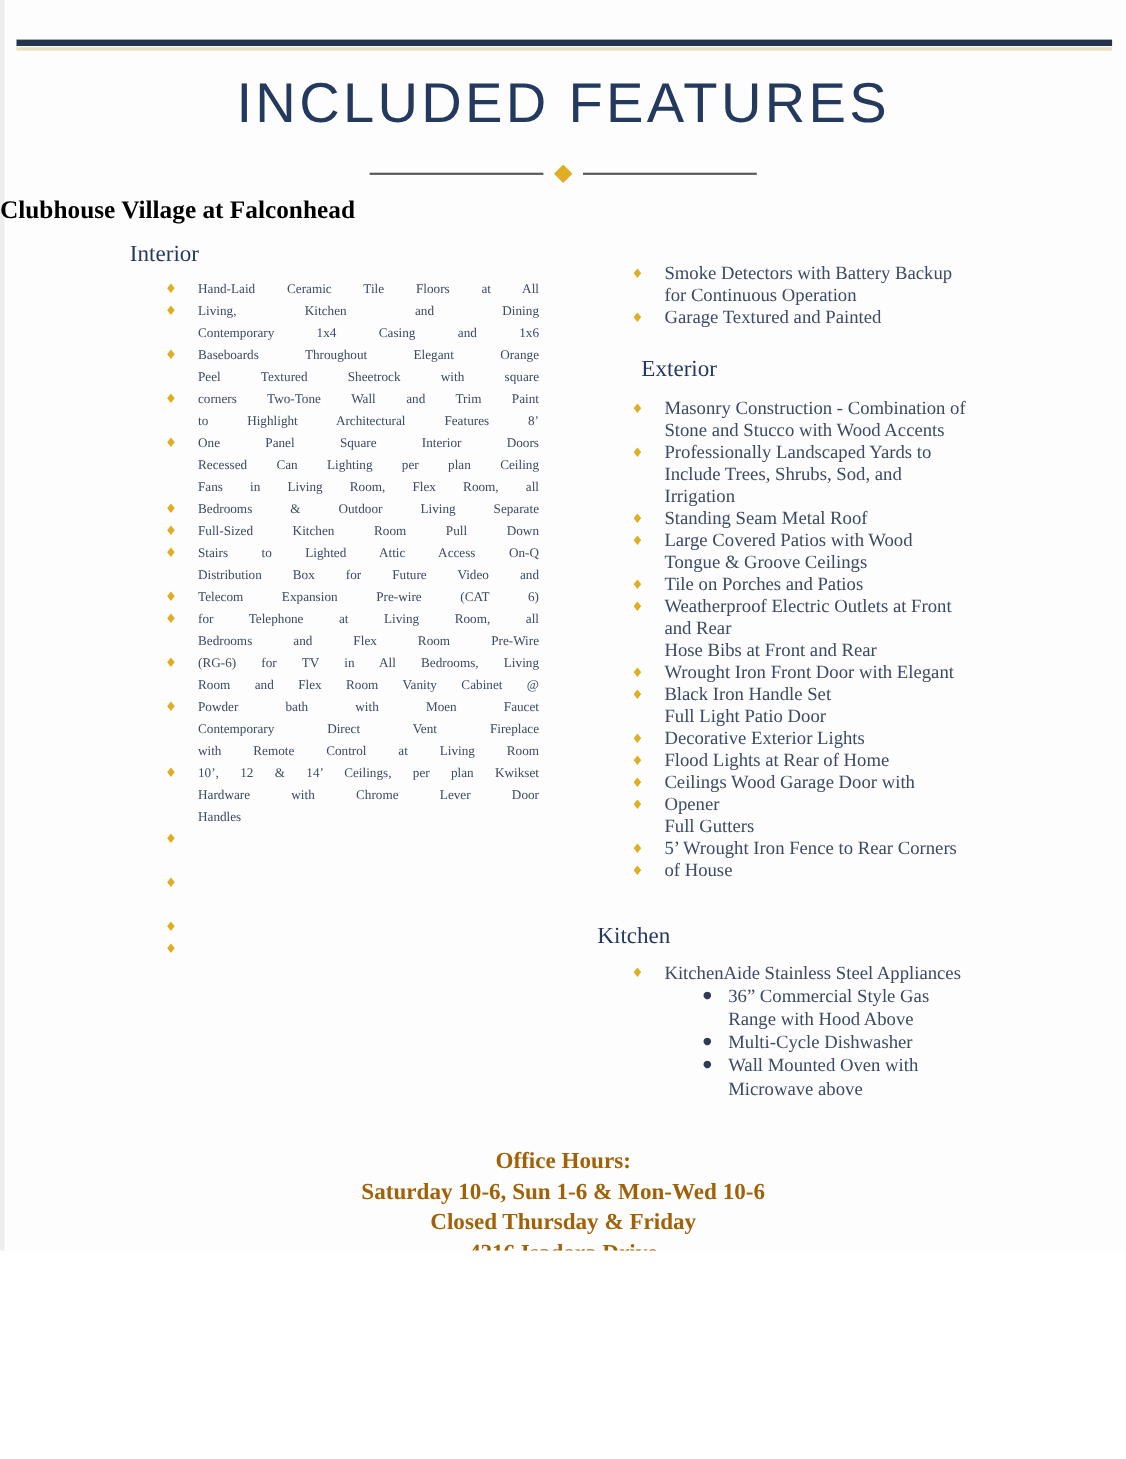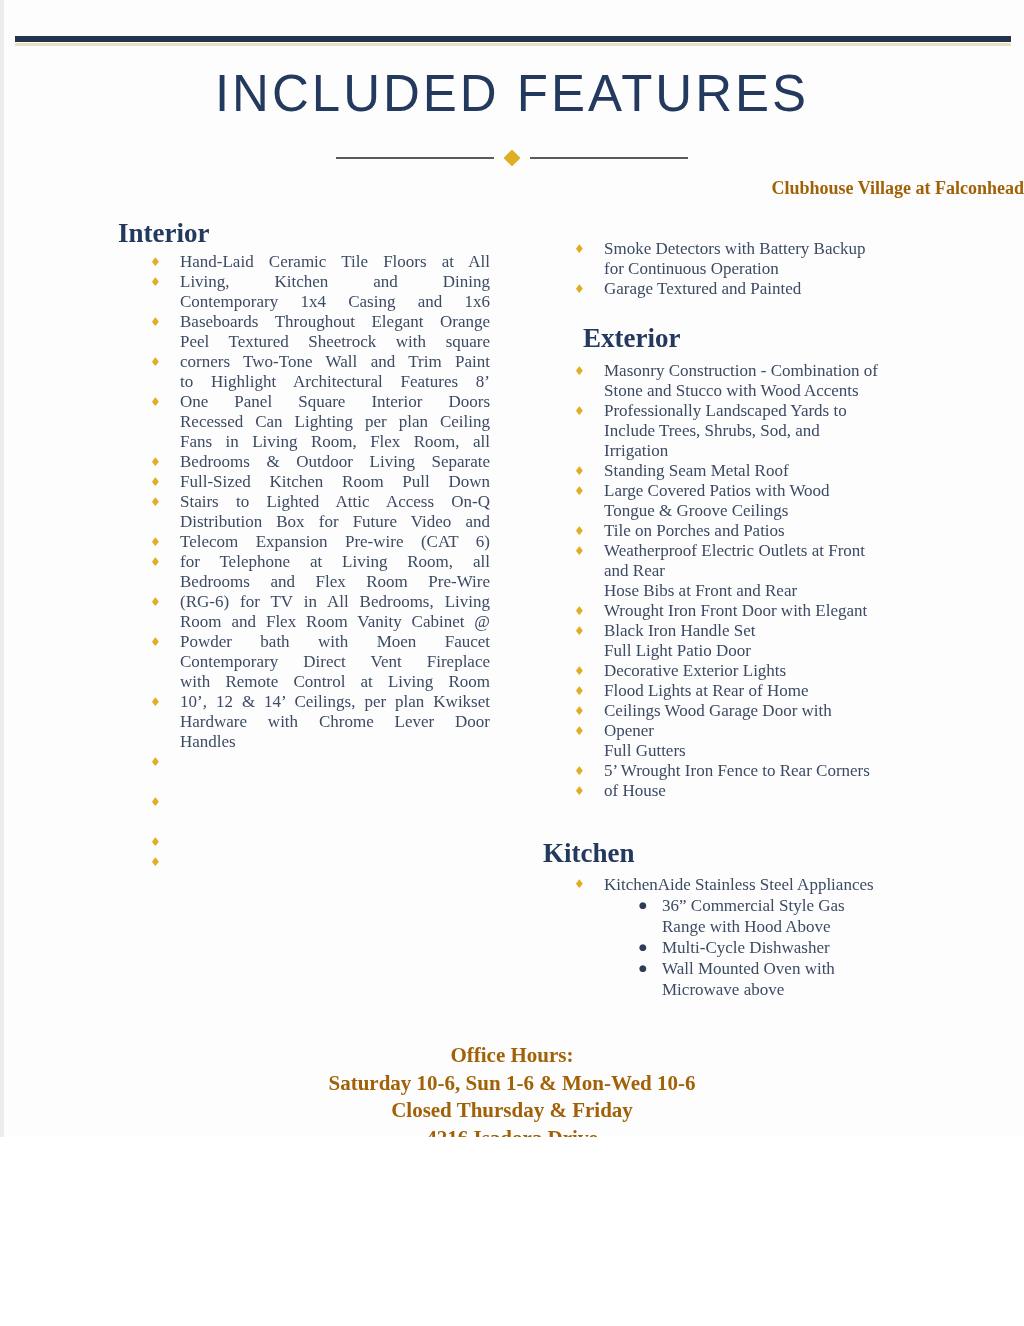--- a/index.html
+++ b/index.html
@@ -39,26 +39,26 @@
     width:352px;
     display:flex; align-items:center;
   }
   .divider .seg { flex:1; height:2px; background:#5a5a5a; }
   .divider .dia {
     width:12px; height:12px; background:#dfae24;
     transform:rotate(45deg); margin:0 12px; border-radius:1px;
   }
   .subtitle {
     position:absolute; top:178px; left:0; width:100%;
-    text-align:right;
-    font-weight:bold; font-size:18px; color:#a16207;
+    text-align:left;
+    font-weight:bold; font-size:23px; color:#000000;
   }
   .sec-heading {
     position:absolute;
-    font-weight:bold; font-size:27px; color:#24395e;
+    font-weight:normal; font-size:21px; color:#24395e;
   }
   #interior-heading { left:118px; top:218px; }
   #exterior-heading { left:543px; top:323px;margin-left:40px; }
   #kitchen-heading  { left:543px; top:838px; }
 
   .list-block { position:absolute; }
   #interior-left-list  { left:150px; top:252px; width:340px; }
   #interior-right-list { left:574px; top:239px; width:345px; }
   #exterior-list       { left:574px; top:361px; width:345px; }
   #kitchen-block       { left:574px; top:874px; width:345px; }
@@ -71,21 +71,21 @@
     font-size:12px; line-height:20px;
     color:#dfae24;
   }
   .bullet.dot { flex-basis:26px; width:26px; color:#2e3c58; font-size:9px; line-height:21px; padding-left:3px; box-sizing:border-box; }
   .bullet.hide { visibility:hidden; }
   .line-text {
     flex:1;
     font-size:17px; line-height:20px;
     color:#3c4a63;
   }
-  #interior-left-list .line-text { font-size:17px; }
+  #interior-left-list .line-text { font-size:12px; }
   #kitchen-block .line-text, #kitchen-sub-list .line-text { line-height:21px; }
   .line-text.just { text-align:justify; text-align-last:justify; }
 
   .office-block {
     position:absolute; top:1042px; left:0; width:100%;
     text-align:center;
     font-weight:bold; font-size:21px; line-height:27.5px;
     color:#a16207;
   }
   .eho {

